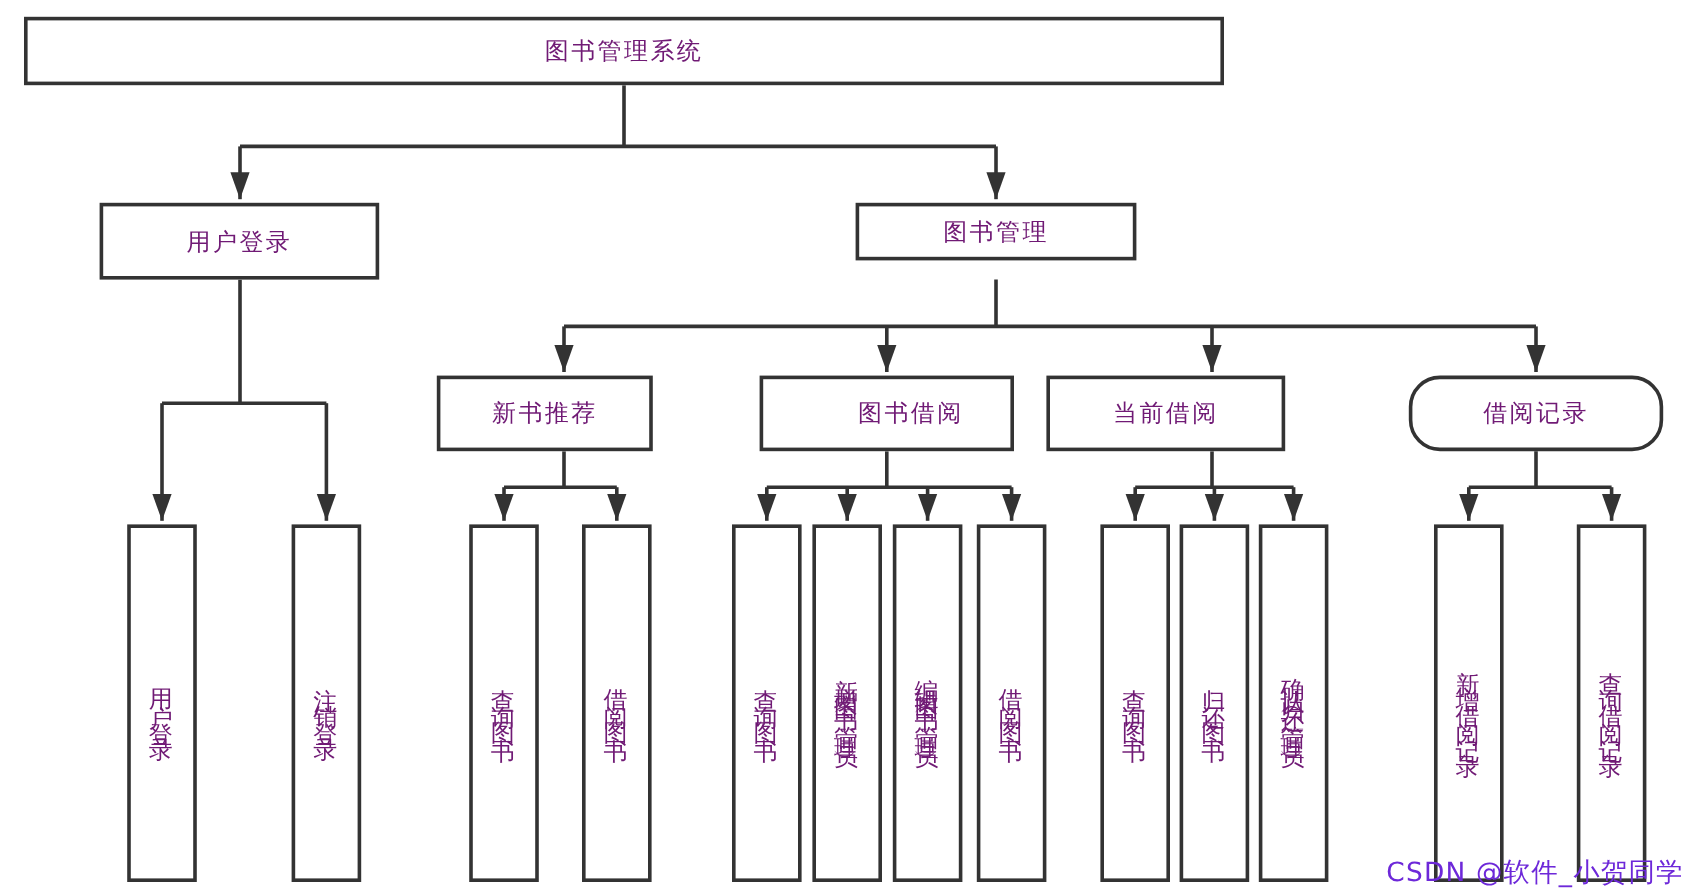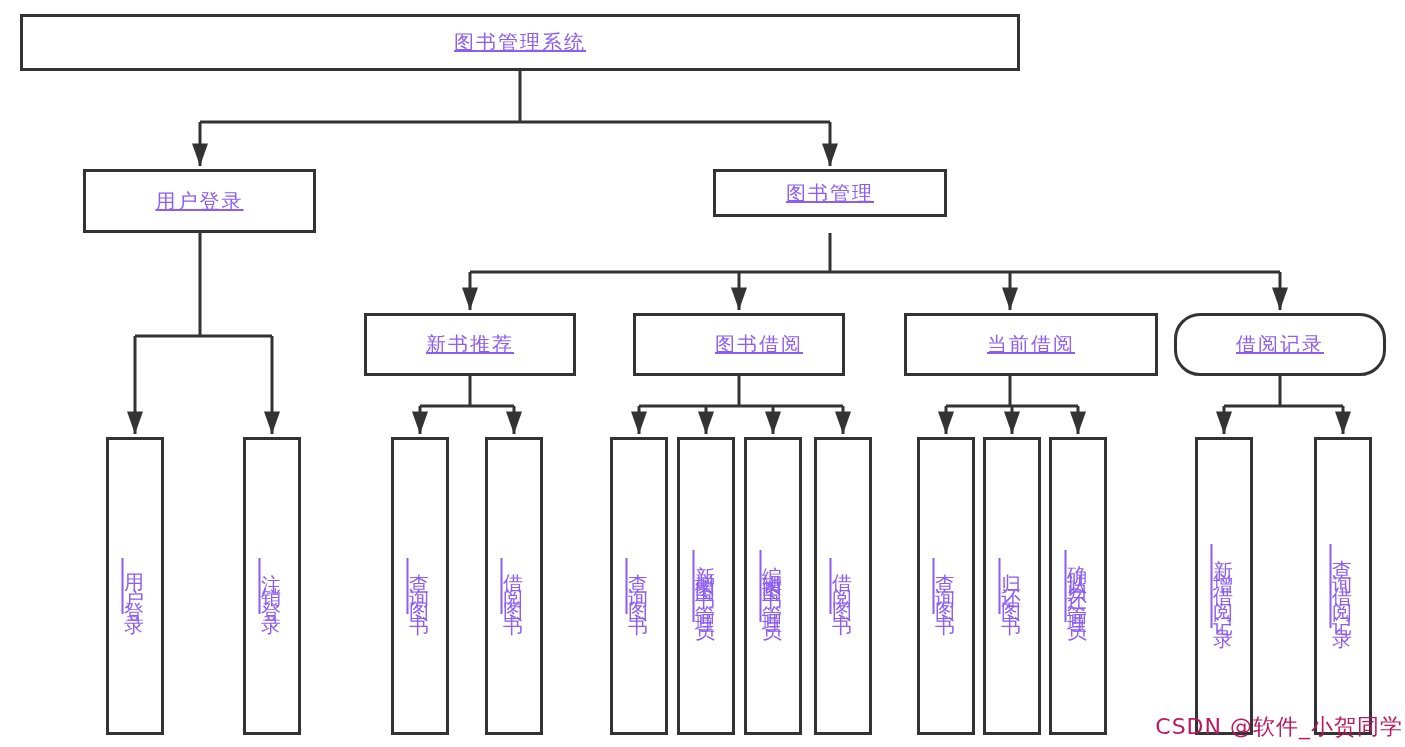--- a/index.html
+++ b/index.html
@@ -19,44 +19,43 @@
     position: absolute;
     left: 0; top: 0;
     width: 1405px; height: 747px;
     pointer-events: none;
   }
   .box {
     position: absolute;
     box-sizing: border-box;
     border: 3px solid #333333;
     background: #ffffff;
-    color: #8b5cf6;
+    color: #701a75;
     display: flex;
     align-items: center;
     justify-content: center;
     font-size: 20px;
     letter-spacing: 2px;
     white-space: nowrap;
-    text-decoration: underline;
   }
   .leaf {
     writing-mode: vertical-rl;
     letter-spacing: 14px;
     font-size: 20px;
   }
   .leaf.long {
     letter-spacing: 8px;
   }
   
   #n-root   { left: 20px;   top: 14px;  width: 1000px; height: 57px; }
   #n-login  { left: 83px;   top: 169px; width: 233px;  height: 64px; }
   #n-mgmt   { left: 713px;  top: 169px; width: 234px;  height: 48px; }
-  #n-rec    { left: 364px;  top: 313px; width: 212px;  height: 63px; }
+  #n-rec    { left: 364px;  top: 313px; width: 180px;  height: 63px; }
   #n-borrow { left: 633px;  top: 313px; width: 212px;  height: 63px; padding-left: 40px; }
-  #n-cur    { left: 904px;  top: 313px; width: 254px;  height: 63px; }
+  #n-cur    { left: 872px;  top: 313px; width: 199px;  height: 63px; }
   #n-rcd    { left: 1174px; top: 313px; width: 212px;  height: 63px; border-radius: 26px; }
 
   .leaf { top: 437px; height: 298px; width: 58px; }
   #l-login1 { left: 106px; }
   #l-logout { left: 243px; }
   #l-q1     { left: 391px; }
   #l-b1     { left: 485px; }
   #l-q2     { left: 610px; }
   #l-add    { left: 677px; }
   #l-edit   { left: 744px; }
@@ -65,21 +64,21 @@
   #l-ret    { left: 983px; }
   #l-conf   { left: 1049px; }
   #l-addr   { left: 1195px; }
   #l-qr     { left: 1314px; }
 
   .watermark {
     position: absolute;
     right: 2px;
     top: 712px;
     font-size: 22px;
-    color: #be185d;
+    color: #6d28d9;
     letter-spacing: 1px;
     white-space: nowrap;
   }
 </style>
 </head>
 <body>
 
 <div id="canvas">
 
   <svg class="connectors" width="1405" height="747" viewBox="0 0 1405 747" aria-hidden="true">

